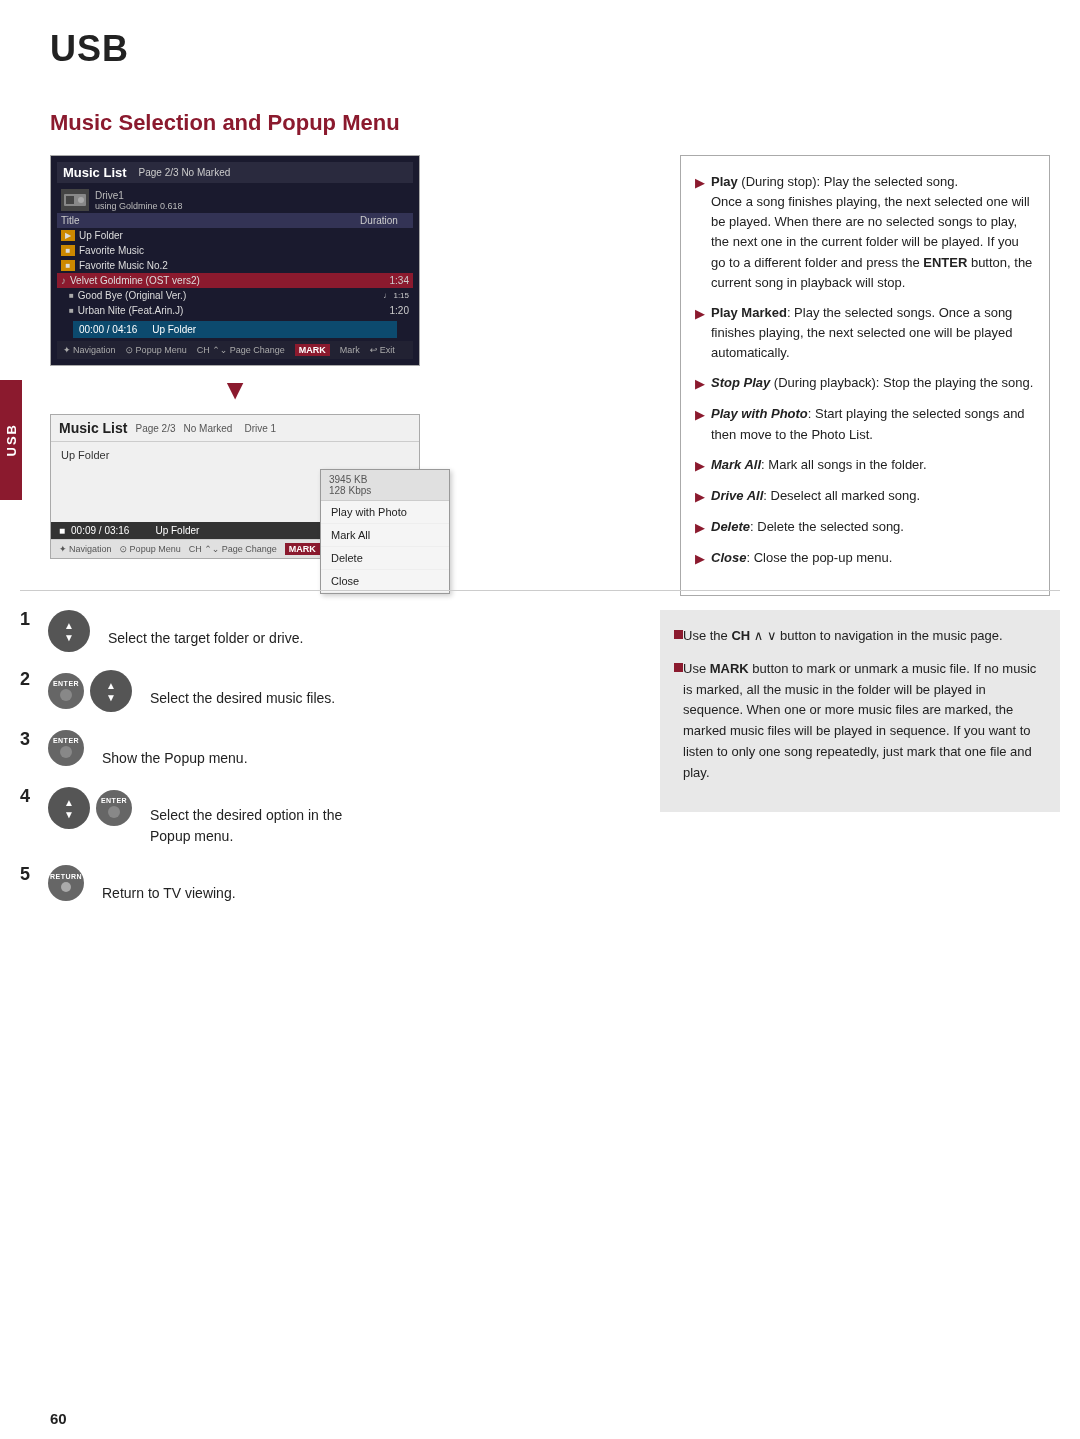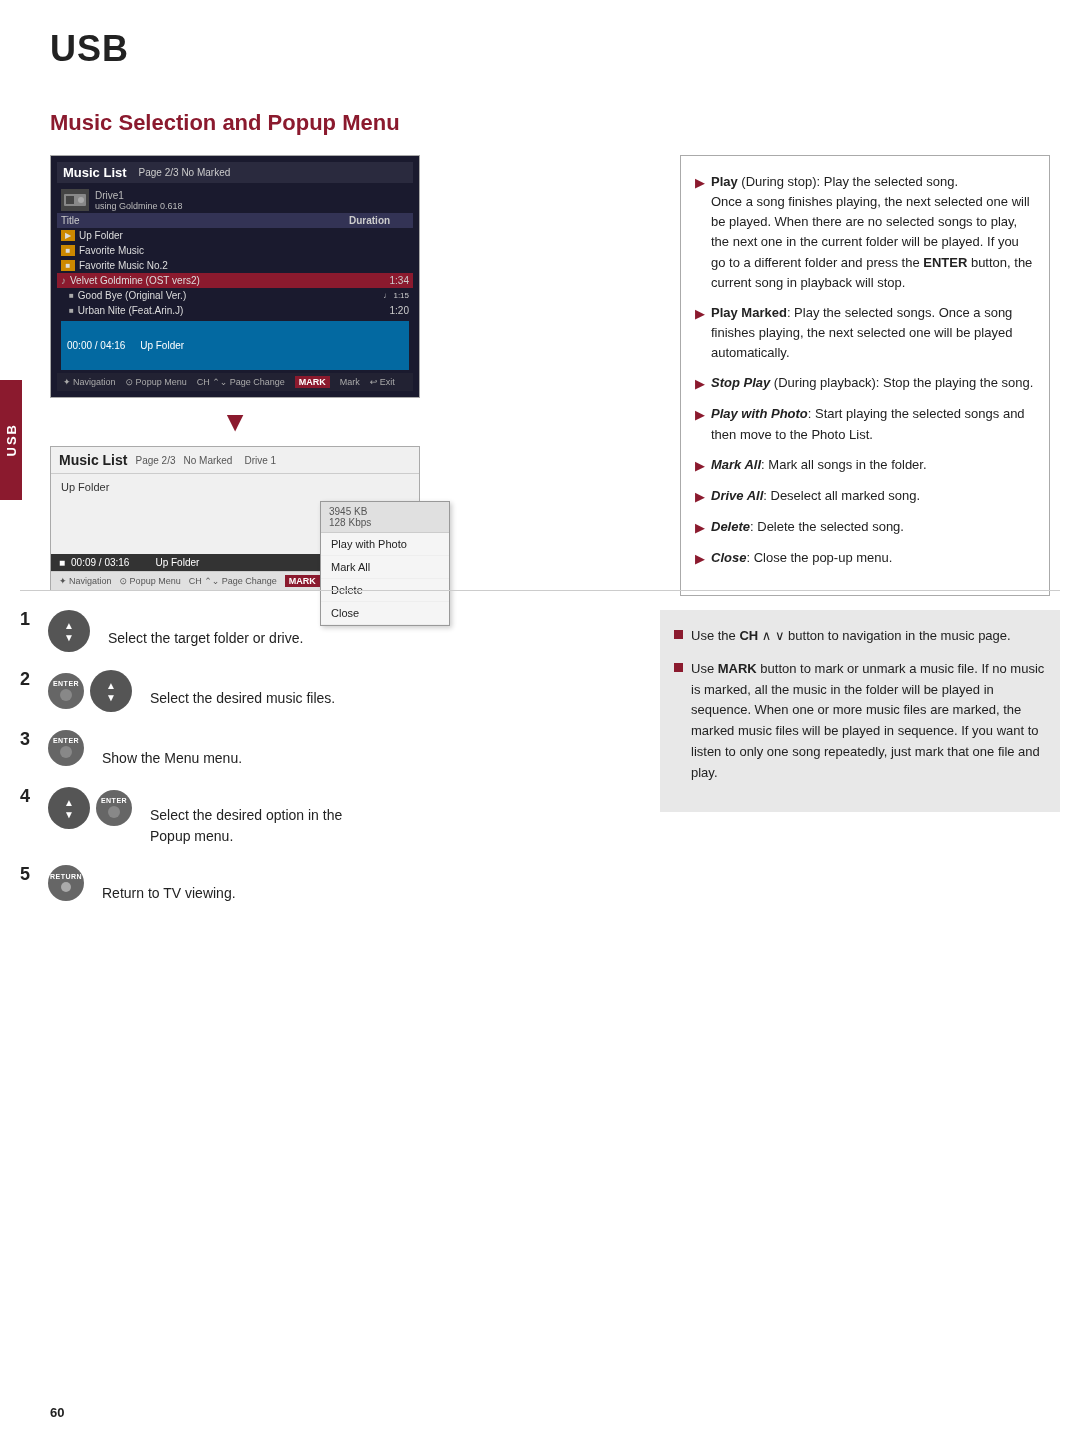--- a/index.html
+++ b/index.html
@@ -122,21 +122,21 @@
     }
 
     .ml-col-headers {
       display: flex;
       background: #333355;
       padding: 2px 4px;
       font-size: 10px;
       color: #ccc;
     }
     .col-title { flex: 1; }
-    .col-duration { width: 60px; text-align: left; font-weight: bold; }
+    .col-duration { width: 60px; text-align: center; }
 
     .ml-item {
       display: flex;
       align-items: center;
       padding: 2px 4px;
       font-size: 10px;
       color: #ddd;
       gap: 4px;
     }
     .ml-item.selected {
@@ -153,25 +153,25 @@
     }
     .music-icon {
       font-size: 10px;
       color: #aaa;
     }
     .item-label { flex: 1; }
     .item-duration { width: 60px; text-align: right; color: #ccc; }
     .item-duration-small { font-size: 8px; text-align: right; }
 
     .ml-playbar {
-      background: #0369a1;
-      padding: 19px 6px;
-      font-size: 10px;
-      color: #fff;
-      margin: 3px 4px;
+      background: #0c4a6e;
+      padding: 3px 6px;
+      font-size: 10px;
+      color: #fff;
+      margin: 3px 16px;
     }
 
     .ml-footer {
       background: #222233;
       padding: 3px 6px;
       font-size: 9px;
       color: #aaa;
       display: flex;
       gap: 10px;
       align-items: center;
@@ -428,36 +428,35 @@
       background: #e8e8e8;
       padding: 16px 14px;
       font-size: 13px;
       line-height: 1.6;
       color: #222;
     }
     .note-item {
       display: flex;
       align-items: flex-start;
       margin-bottom: 12px;
-      gap: 8px;
     }
     .note-square {
       width: 9px;
       height: 9px;
       background: #8b1a2e;
       flex-shrink: 0;
       margin-top: 4px;
     }
 
     
     .page-number {
       position: absolute;
-      bottom: 19px;
+      bottom: 12px;
       left: 50px;
-      font-size: 13px;
+      font-size: 15px;
       font-weight: bold;
       color: #222;
     }
   </style>
 </head>
 <body>
 
 <div class="side-tab">
   <span class="side-tab-text">USB</span>
 </div>
@@ -670,21 +669,21 @@
   </div>
 
   <div class="step-row">
     <span class="step-num">3</span>
     <div class="step-icon-area">
       <div class="btn-icon enter-btn">
         <span class="btn-label">ENTER</span>
         <div class="btn-circle-inner"></div>
       </div>
     </div>
-    <span class="step-text">Show the Menu menu.</span>
+    <span class="step-text">Show the Popup menu.</span>
   </div>
 
   <div class="step-row">
     <span class="step-num">4</span>
     <div class="step-icon-area">
       <div class="nav-btn">
         <div class="nav-arrows">
           <span>▲</span>
           <span>▼</span>
         </div>

